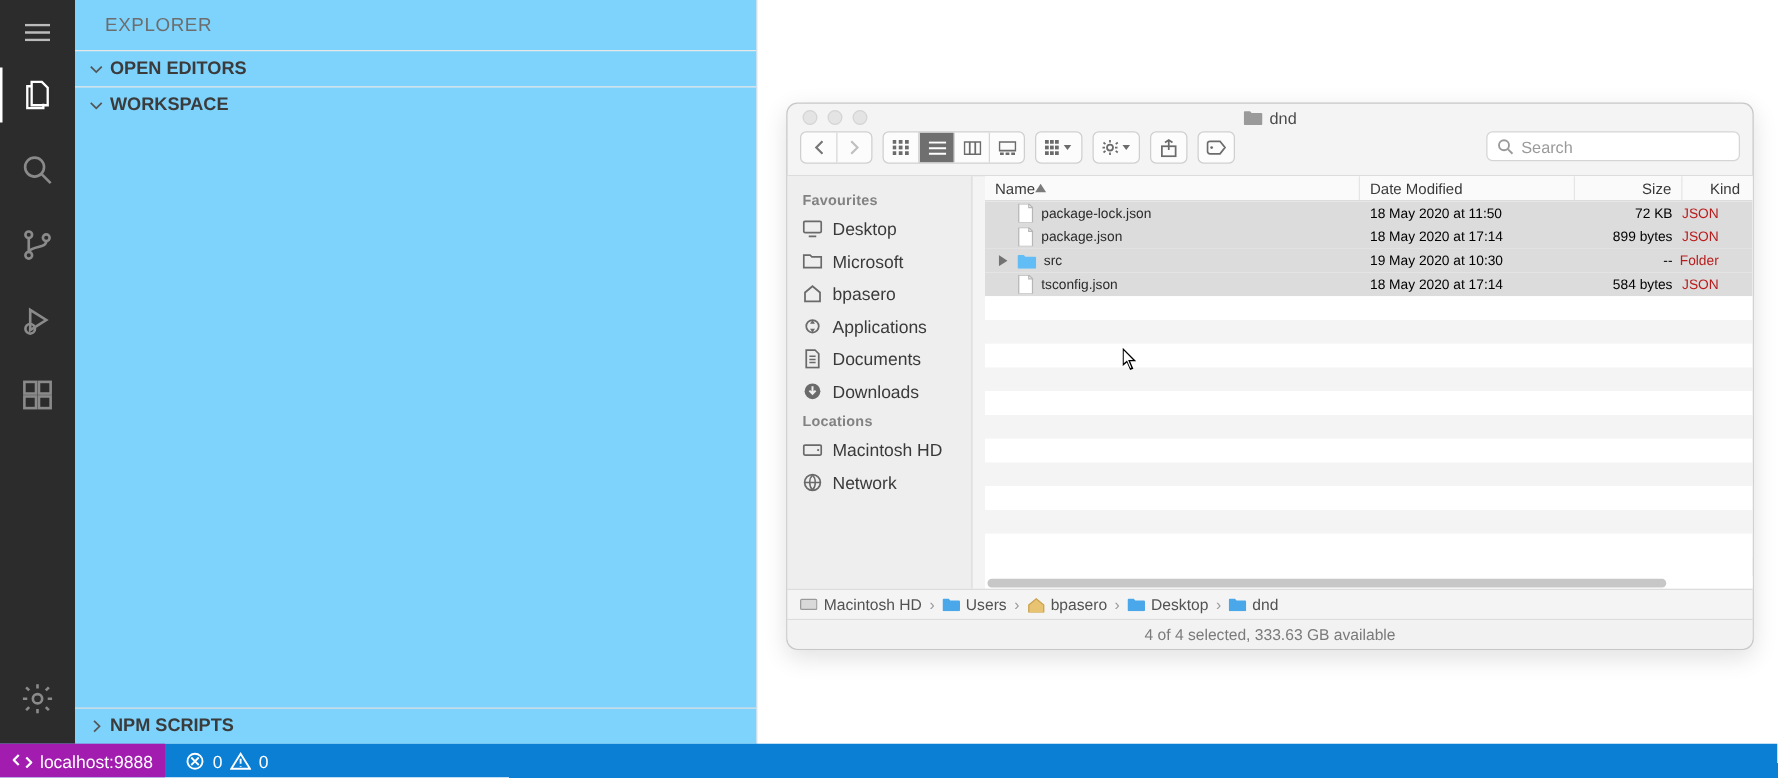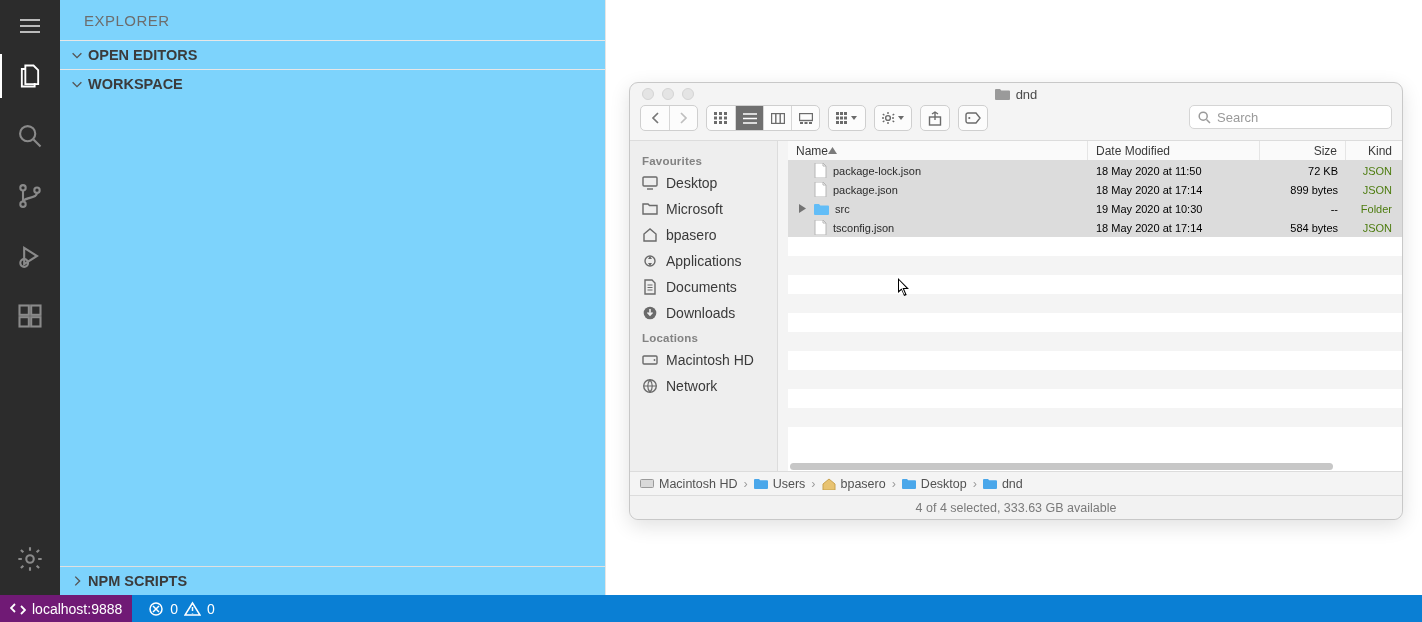--- a/index.html
+++ b/index.html
@@ -21,21 +21,21 @@
   .sidebar-title { height: 40px; display: flex; align-items: center; padding: 0 24px; font-size: 15px; letter-spacing: 0.5px; color: #6d6d6d; font-weight: 400; }
   .section { height: 29px; display: flex; align-items: center; padding: 0 10px; font-size: 14.5px; font-weight: 700; color: #3b3b3b; border-top: 1px solid #e7e7e7; }
   .section svg { margin-right: 4px; }
   .section.npm { border-top: 1px solid #e0e0e0; }
   .sidebar-body { flex: 1; }
 
   .editor-area { flex: 1; background: #fff; }
 
   .status-bar { height: 27px; background: #0a7fd4; display: flex; align-items: center; color: #fff; font-size: 14px; }
   .status-item { height: 100%; display: flex; align-items: center; padding: 0 10px; gap: 6px; }
-  .status-item.remote { background: #701a75; }
+  .status-item.remote { background: #a21caf; }
   .status-gap { width: 6px; }
   .stat-group { display: flex; align-items: center; gap: 6px; padding: 0 10px; }
 
   
   .finder { position: absolute; left: 629px; top: 82px; width: 774px; height: 438px;
             background: #f4f4f4; border: 1px solid #c8c8c8; border-radius: 9px;
             display: flex; flex-direction: column; box-shadow: 0 6px 20px rgba(0,0,0,0.12); }
   .finder-titlebar { height: 22px; display: flex; align-items: center; position: relative; }
   .traffic { display: flex; gap: 8px; padding-left: 12px; }
   .tlight { width: 12px; height: 12px; border-radius: 50%; background: #e4e4e4; border: 1px solid #d4d4d4; }
@@ -63,21 +63,21 @@
   .col-date { width: 172px; }
   .col-size { width: 86px; justify-content: flex-end; }
   .col-kind { width: 56px; border-right: none !important; justify-content: flex-end; padding-right: 10px !important; }
 
   .fl-rows { flex: 1; overflow: hidden; position: relative; }
   .fl-row { display: flex; height: 19px; font-size: 11px; color: #2a2a2a; align-items: center; }
   .fl-row .c { display: flex; align-items: center; padding: 0 8px; }
   .fl-row .c-name { flex: 1; gap: 6px; }
   .fl-row .c-date { width: 172px; color: #000000; }
   .fl-row .c-size { width: 86px; justify-content: flex-end; color: #000000; }
-  .fl-row .c-kind { width: 56px; justify-content: flex-end; padding-right: 10px; color: #4d7c0f; }
+  .fl-row .c-kind { width: 56px; justify-content: flex-end; padding-right: 27px; color: #b91c1c; }
   .fl-row.sel { background: #dcdcdc; }
   .fl-row.stripe:not(.sel) { background: #f4f4f4; }
   .disclosure { width: 12px; display: inline-flex; justify-content: center; color: #6f6f6f; }
 
   .fl-scroll { height: 10px; background: #fff; display: flex; align-items: center; padding: 0 2px; }
   .fl-scroll .thumb { height: 7px; background: #c7c7c7; border-radius: 4px; width: 89%; }
 
   .pathbar { height: 24px; border-top: 1px solid #dcdcdc; display: flex; align-items: center; gap: 6px; padding: 0 10px; font-size: 12.5px; color: #525252; background: #f4f4f4; }
   .pathbar .seg { display: flex; align-items: center; gap: 5px; }
   .pathbar .chev { color: #9a9a9a; }

